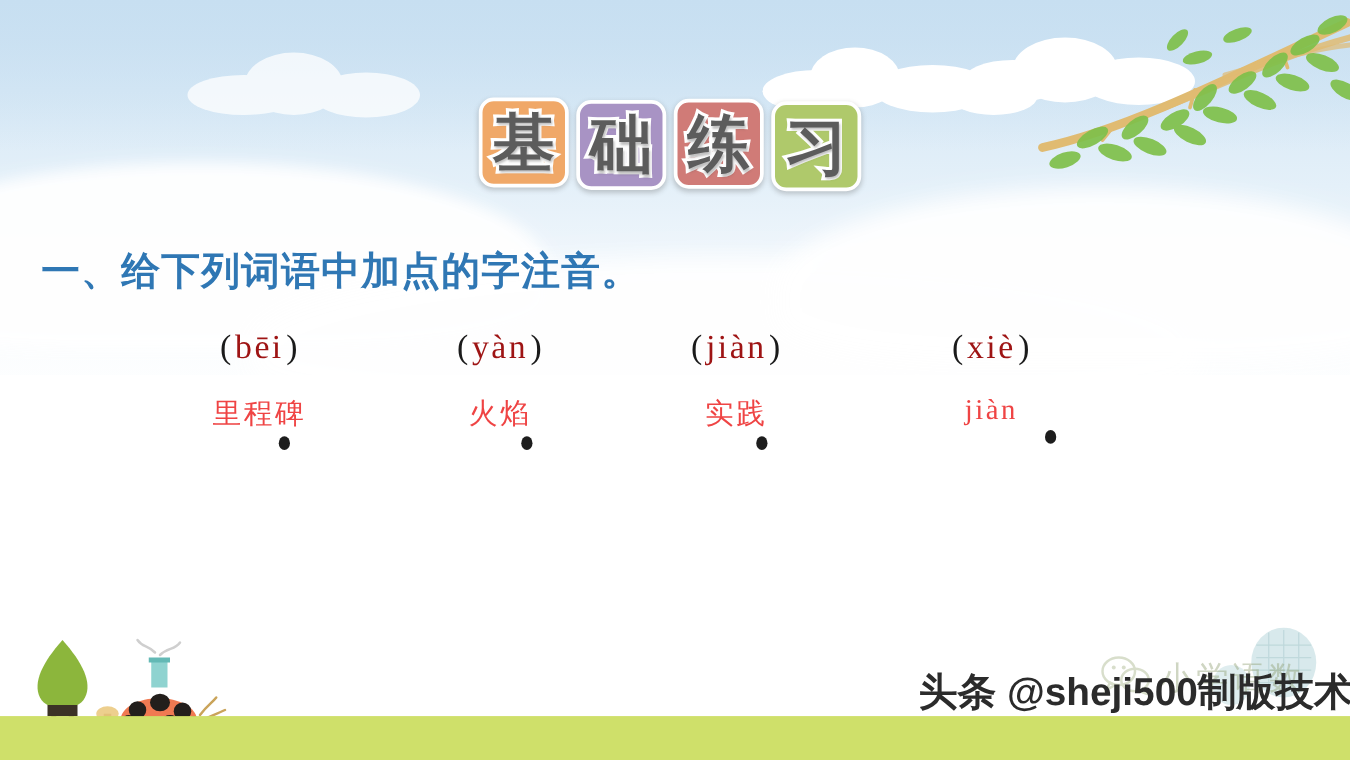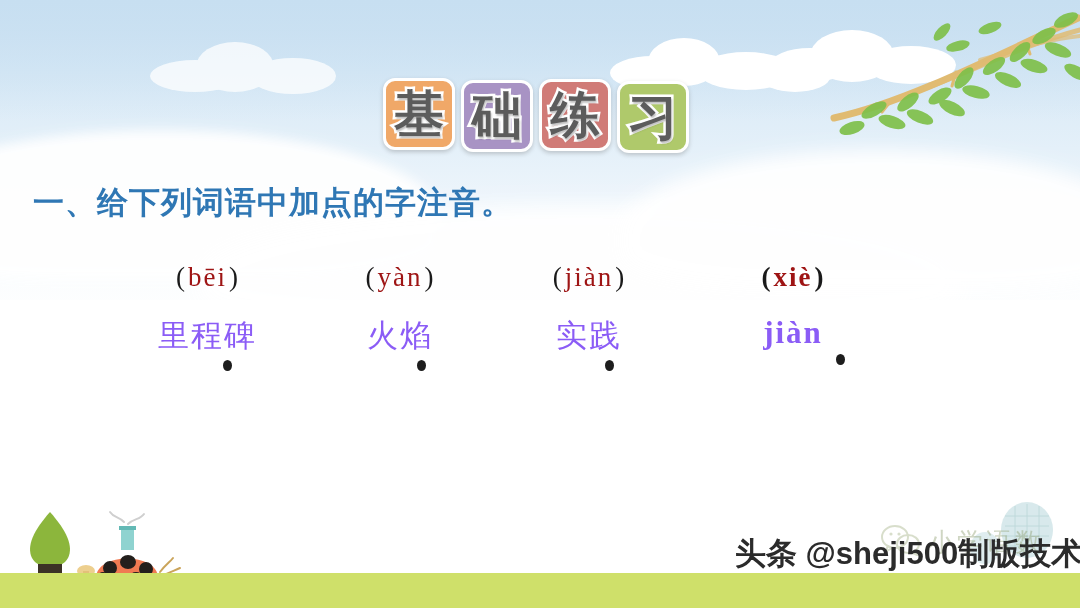--- a/index.html
+++ b/index.html
@@ -101,21 +101,21 @@
     text-shadow: 1px 2px 2px rgba(70,70,70,0.35);
   }
   .tile:nth-child(2) { margin-top: 2px; }
   .tile:nth-child(3) { margin-top: 1px; }
   .tile:nth-child(4) { margin-top: 3px; }
 
   
   .q-heading {
     position: absolute;
     left: 33px;
-    top: 182px;
+    top: 196px;
     font-family: "Liberation Serif", "DejaVu Serif", serif;
     font-size: 31px;
     font-weight: bold;
     letter-spacing: 1px;
     color: #2f77b4;
     white-space: nowrap;
   }
 
   
   .words {
@@ -138,43 +138,43 @@
     letter-spacing: 1px;
   }
   .pinyin {
     color: #9e1414;
     letter-spacing: 2px;
     padding: 0 2px;
   }
   .word-line {
     margin-top: 22px;
     font-family: "Liberation Serif", "DejaVu Serif", serif;
-    font-size: 31px;
-    color: #8b5cf6;
+    font-size: 23px;
+    color: #ef4444;
     white-space: nowrap;
     letter-spacing: 2px;
   }
   .dot-row {
     position: relative;
     height: 16px;
     margin-top: 3px;
   }
   .dot {
     position: absolute;
     width: 9px;
     height: 11px;
     background: #1d1d1d;
     border-radius: 50%;
   }
 
   
   .wi-0 { width: 195px; }
   .wi-1 { width: 188px; }
   .wi-2 { width: 190px; }
-  .wi-3 { width: 220px; font-weight: bold; }
+  .wi-3 { width: 220px; }
 
   
   .grass {
     position: absolute;
     left: 0;
     top: 573px;
     width: 1080px;
     height: 35px;
     background: #cfe06a;
   }

